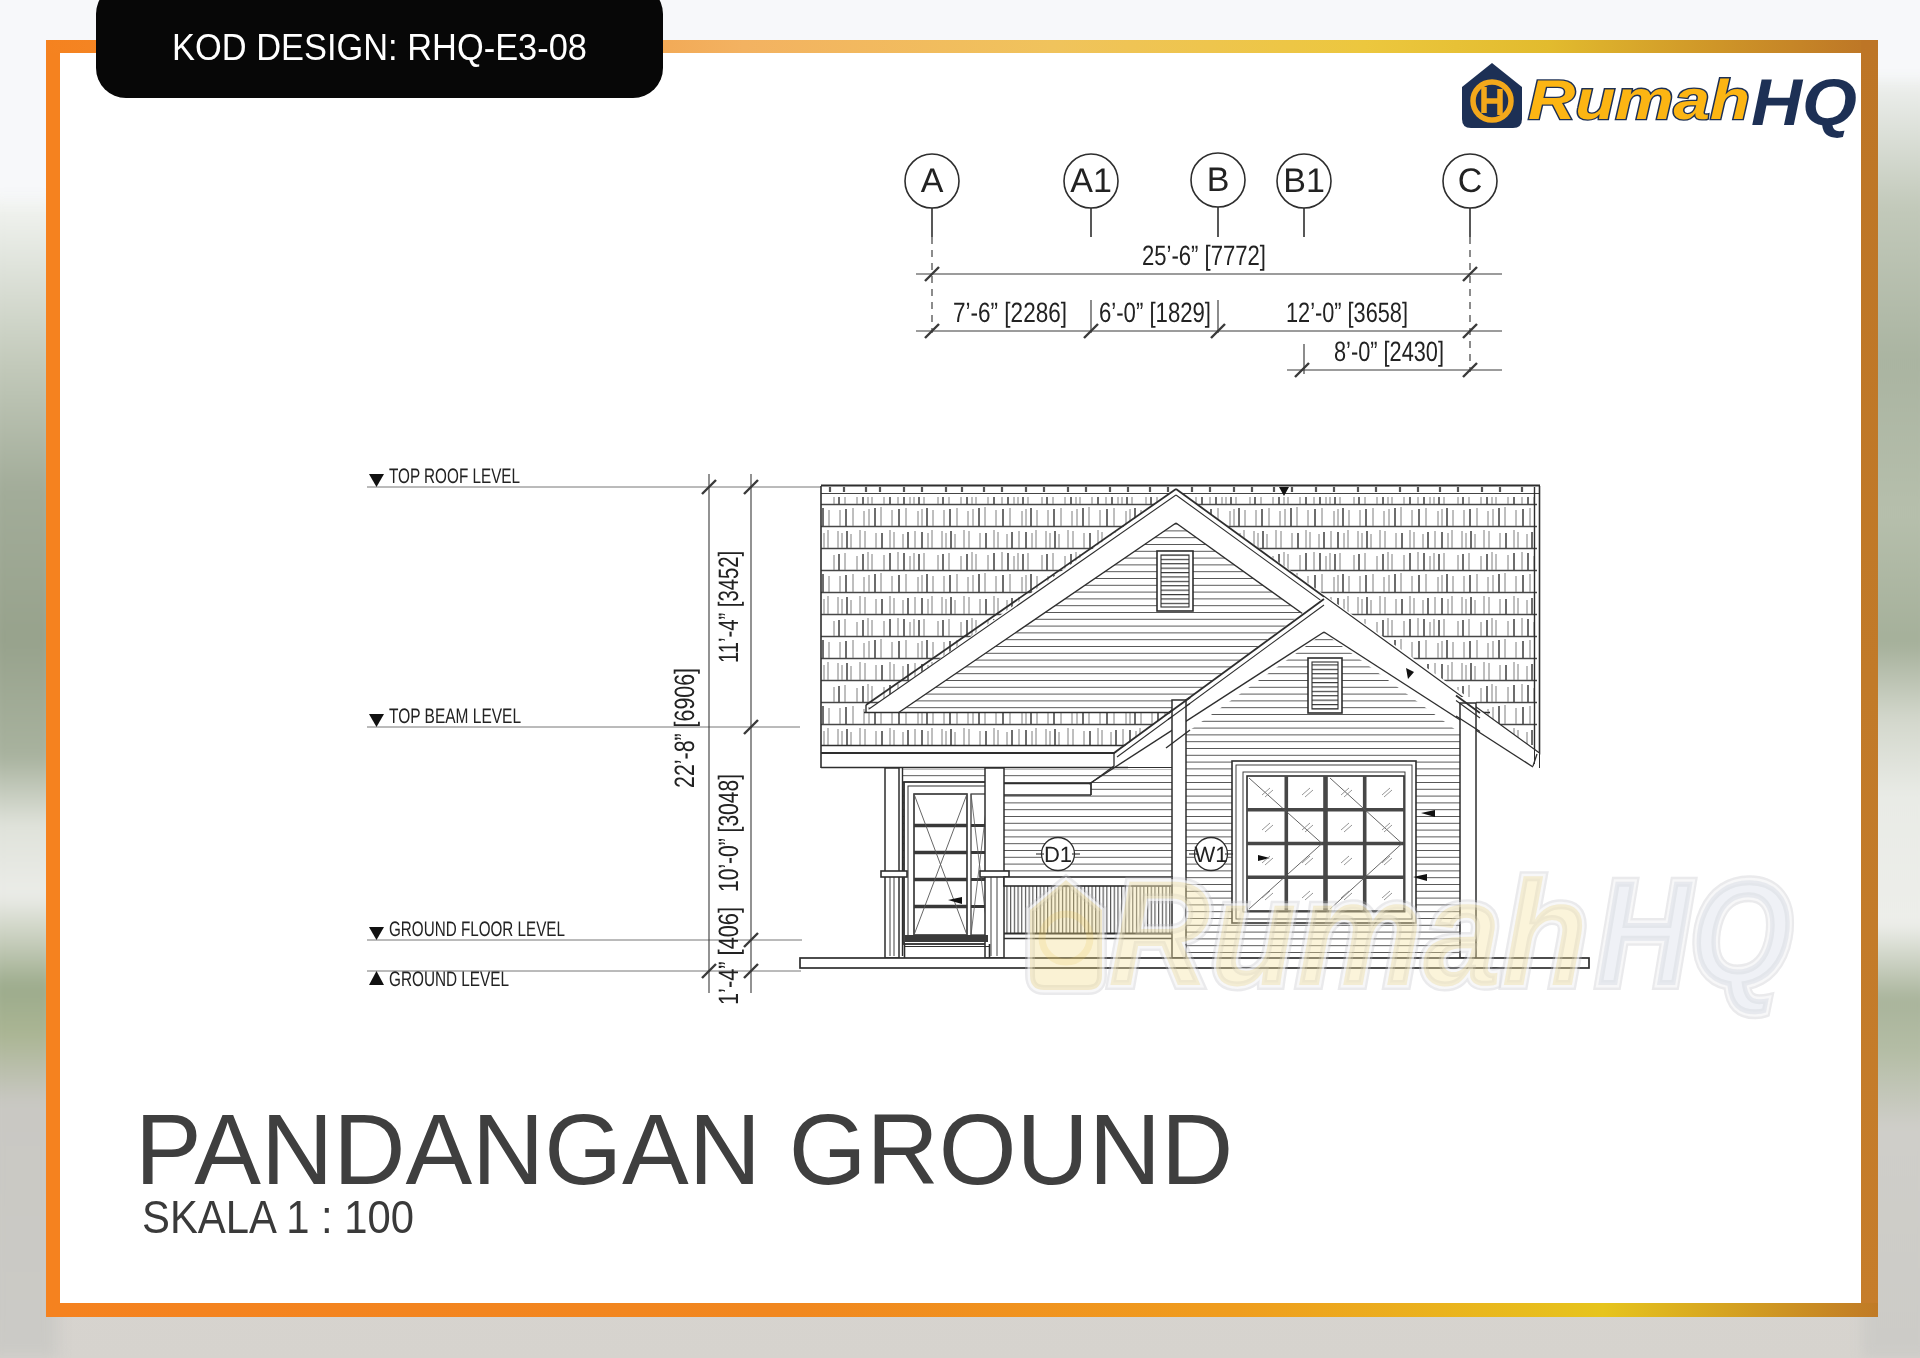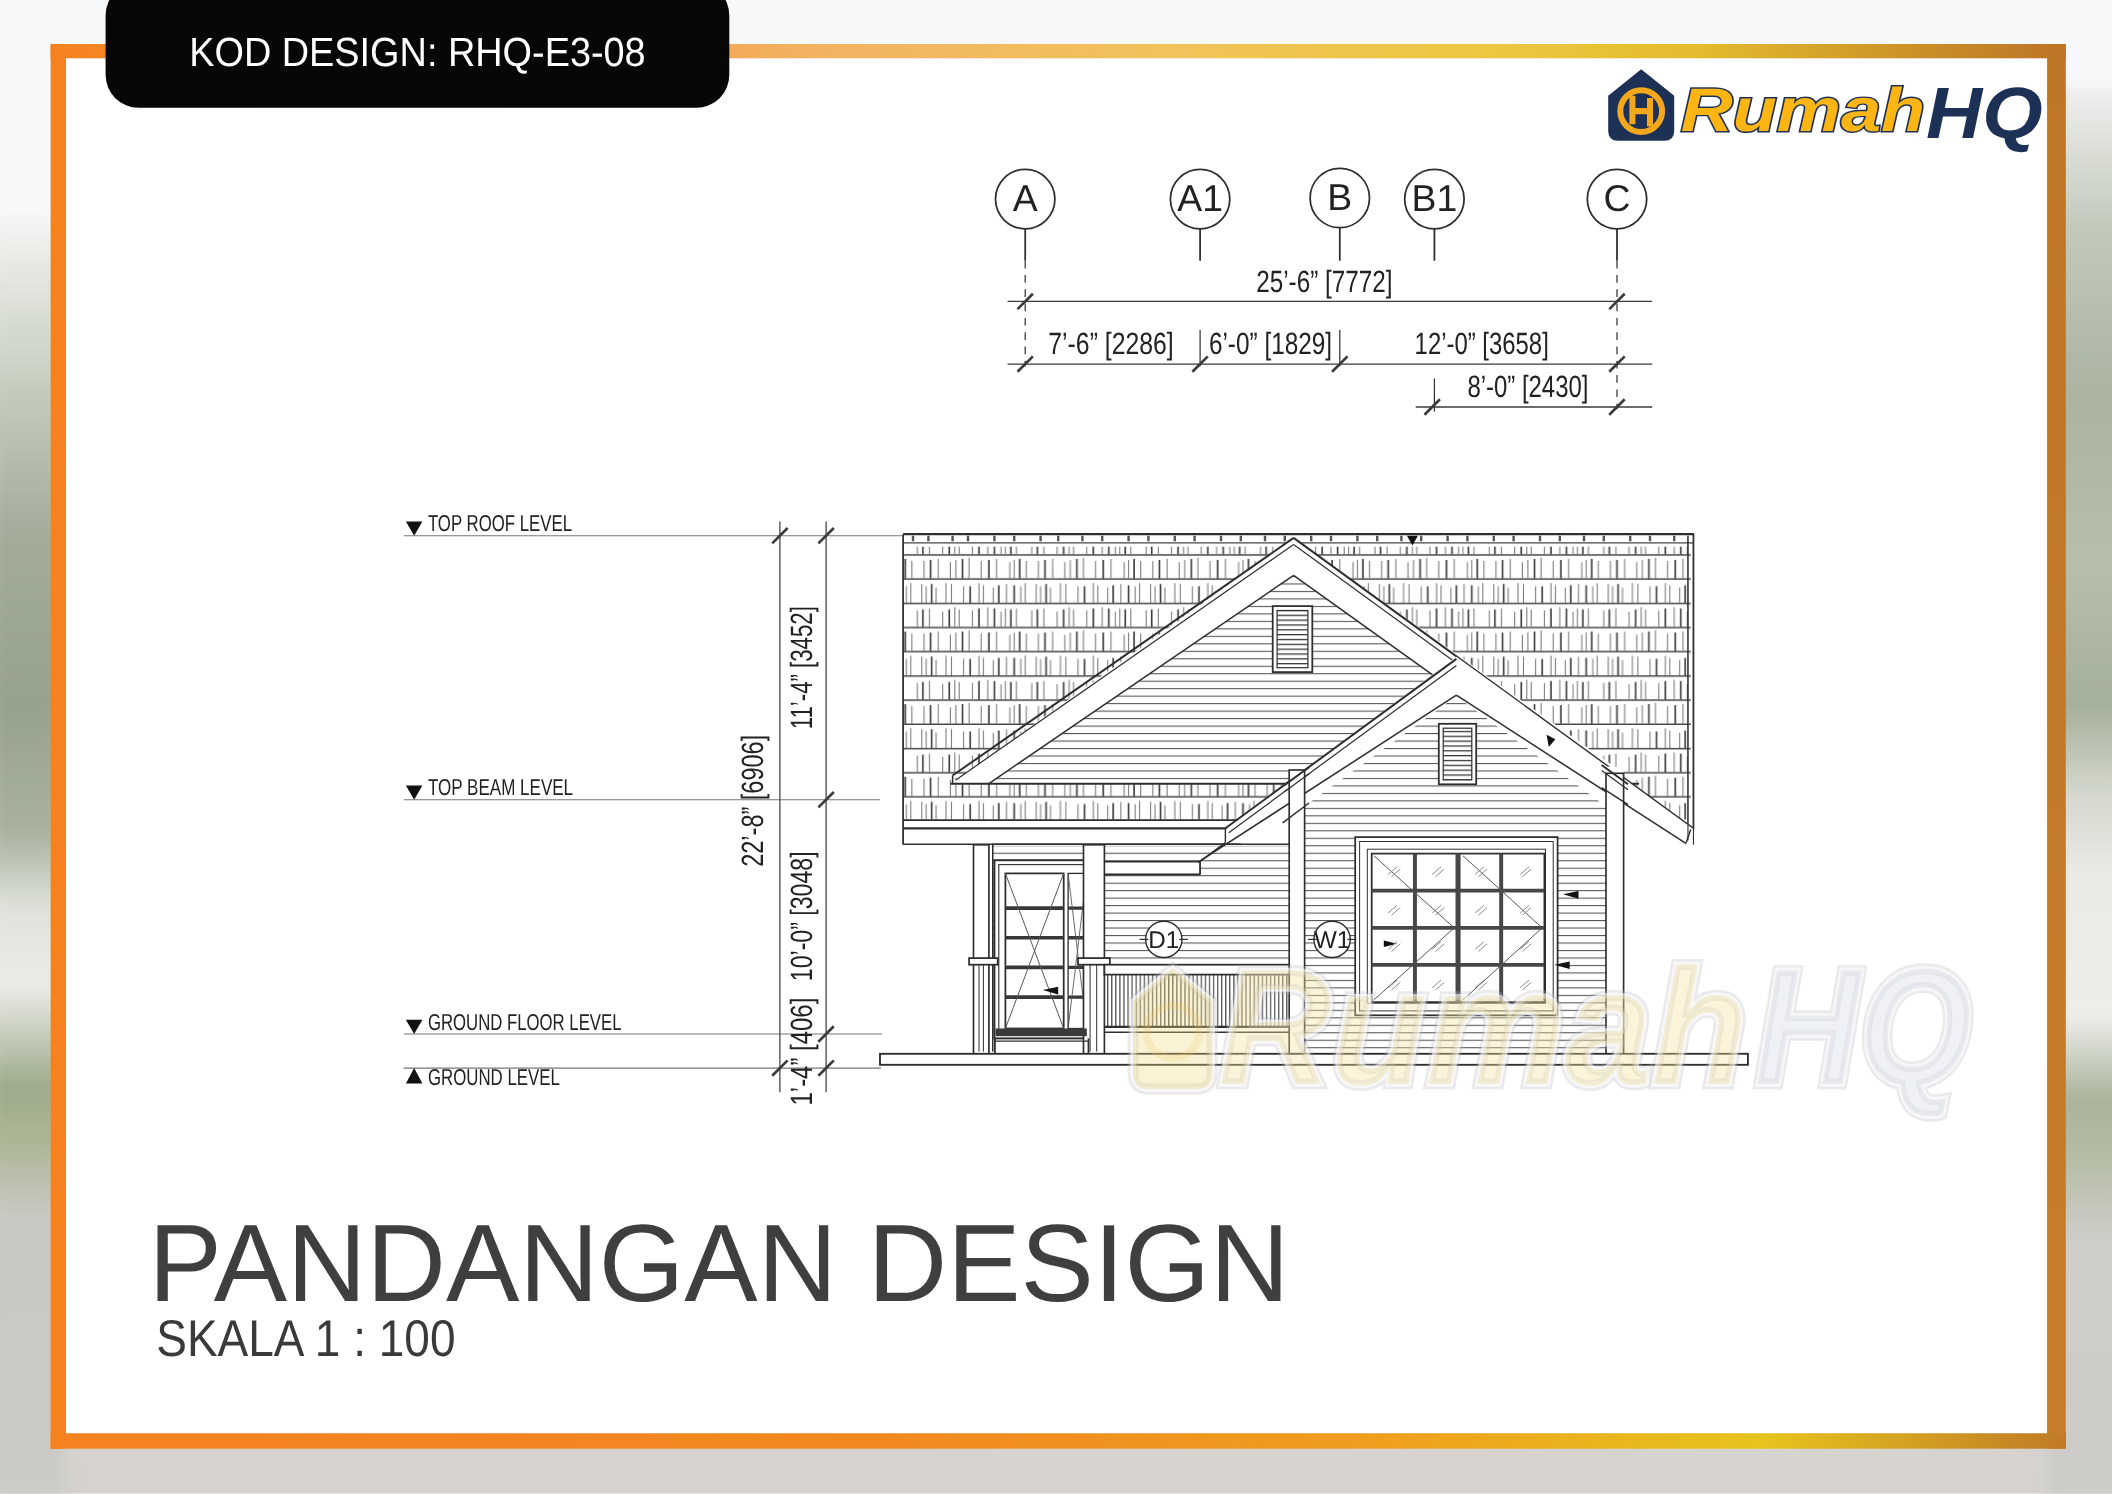--- a/index.html
+++ b/index.html
@@ -349,15 +349,15 @@
     </g>
     <g opacity="0.62">
       <text x="1108" y="985" fill="rgba(243,226,160,0.62)" stroke="rgba(255,255,255,0.95)" stroke-width="5" paint-order="stroke" textLength="480" lengthAdjust="spacingAndGlyphs">Rumah</text>
       <text x="1596" y="985" fill="rgba(218,224,233,0.7)" stroke="rgba(255,255,255,0.95)" stroke-width="5" paint-order="stroke" textLength="196" lengthAdjust="spacingAndGlyphs">HQ</text>
       <path d="M1030 910 L1066 880 L1102 910 L1102 975 Q1102 990 1088 990 L1044 990 Q1030 990 1030 975 Z" fill="rgba(240,216,130,0.55)" stroke="rgba(255,255,255,0.95)" stroke-width="5" paint-order="stroke"></path>
       <circle cx="1066" cy="938" r="24" fill="none" stroke="rgba(236,206,110,0.5)" stroke-width="7"></circle>
     </g>
   </g>
 </svg>
 
-<div class="abs" style="left:135px;top:1092px;font-size:100px;color:#3f3f3f;">PANDANGAN DESIGN</div>
+<div class="abs" style="left:135px;top:1092px;font-size:100px;color:#3f3f3f;">PANDANGAN GROUND</div>
 
 <div class="abs" style="left:142px;top:1189px;font-size:47px;color:#3a3a3a;transform:scaleX(0.89);transform-origin:left top;">SKALA 1 : 100</div>
 
 </body></html>

